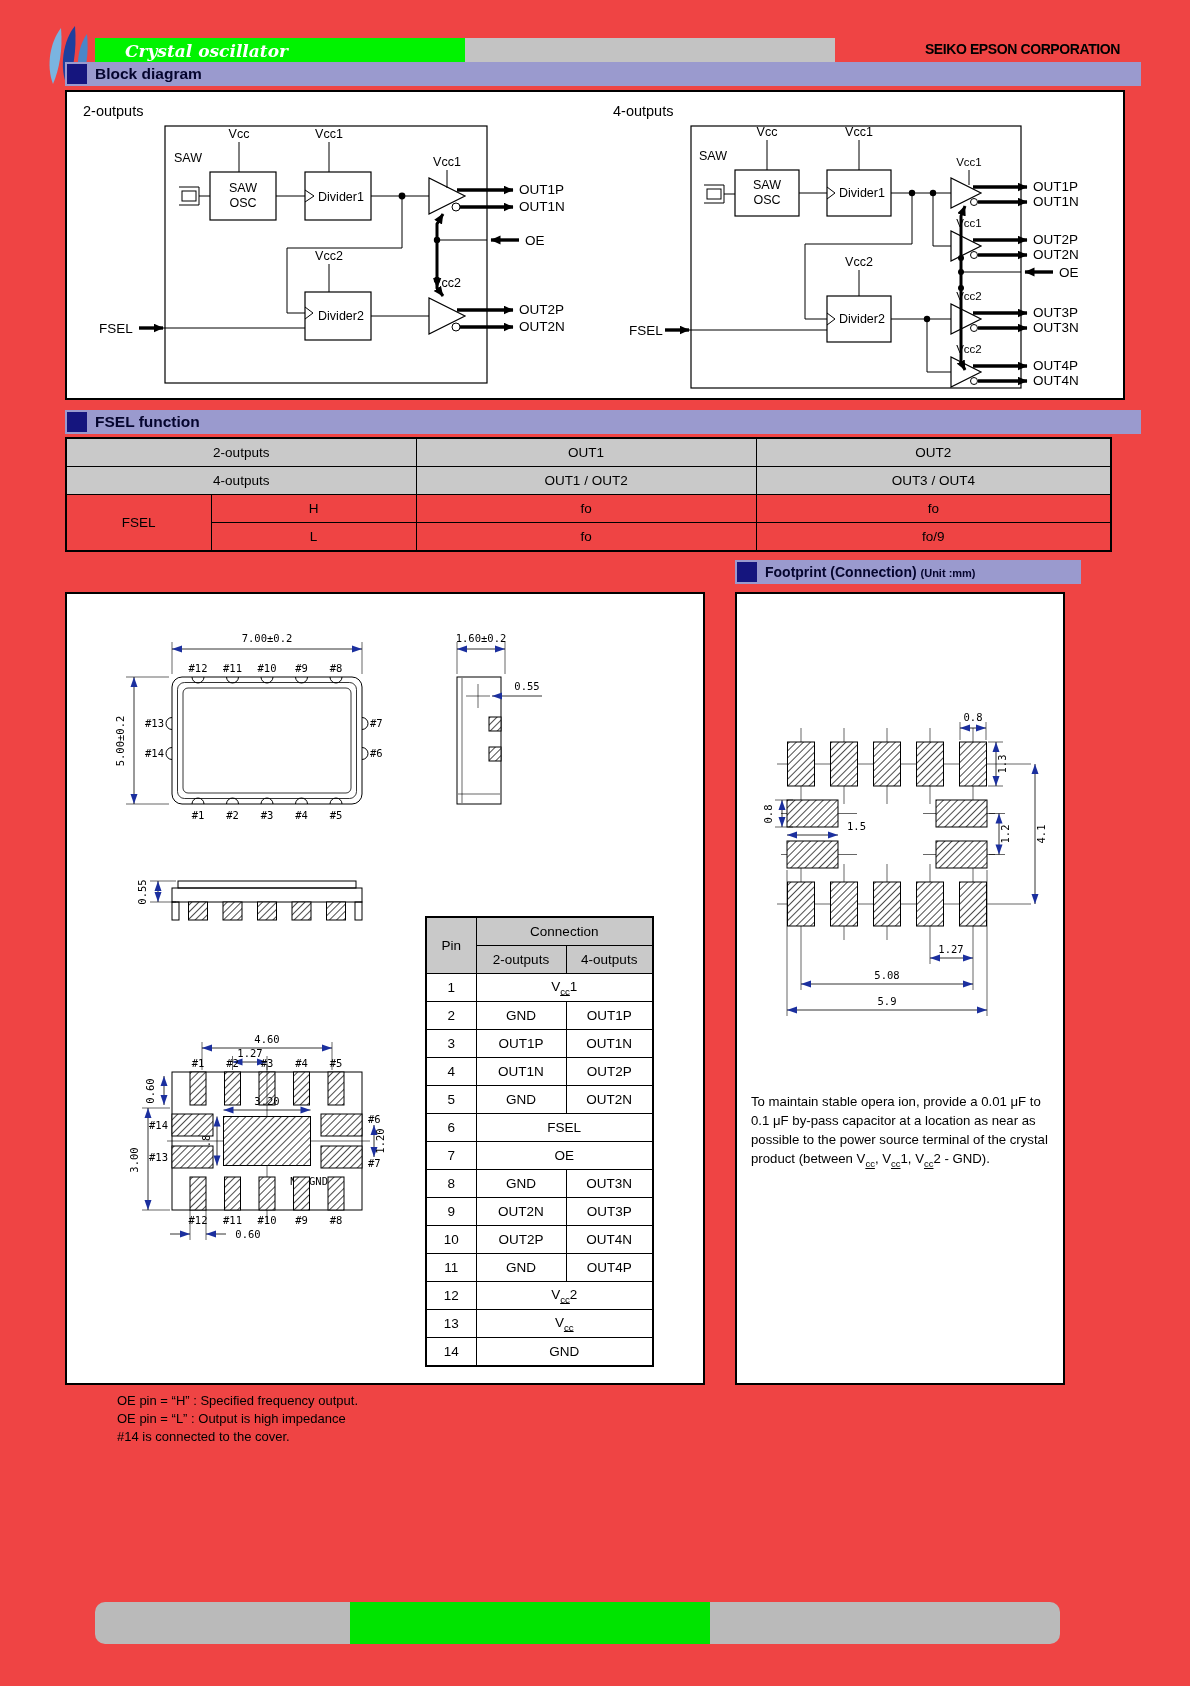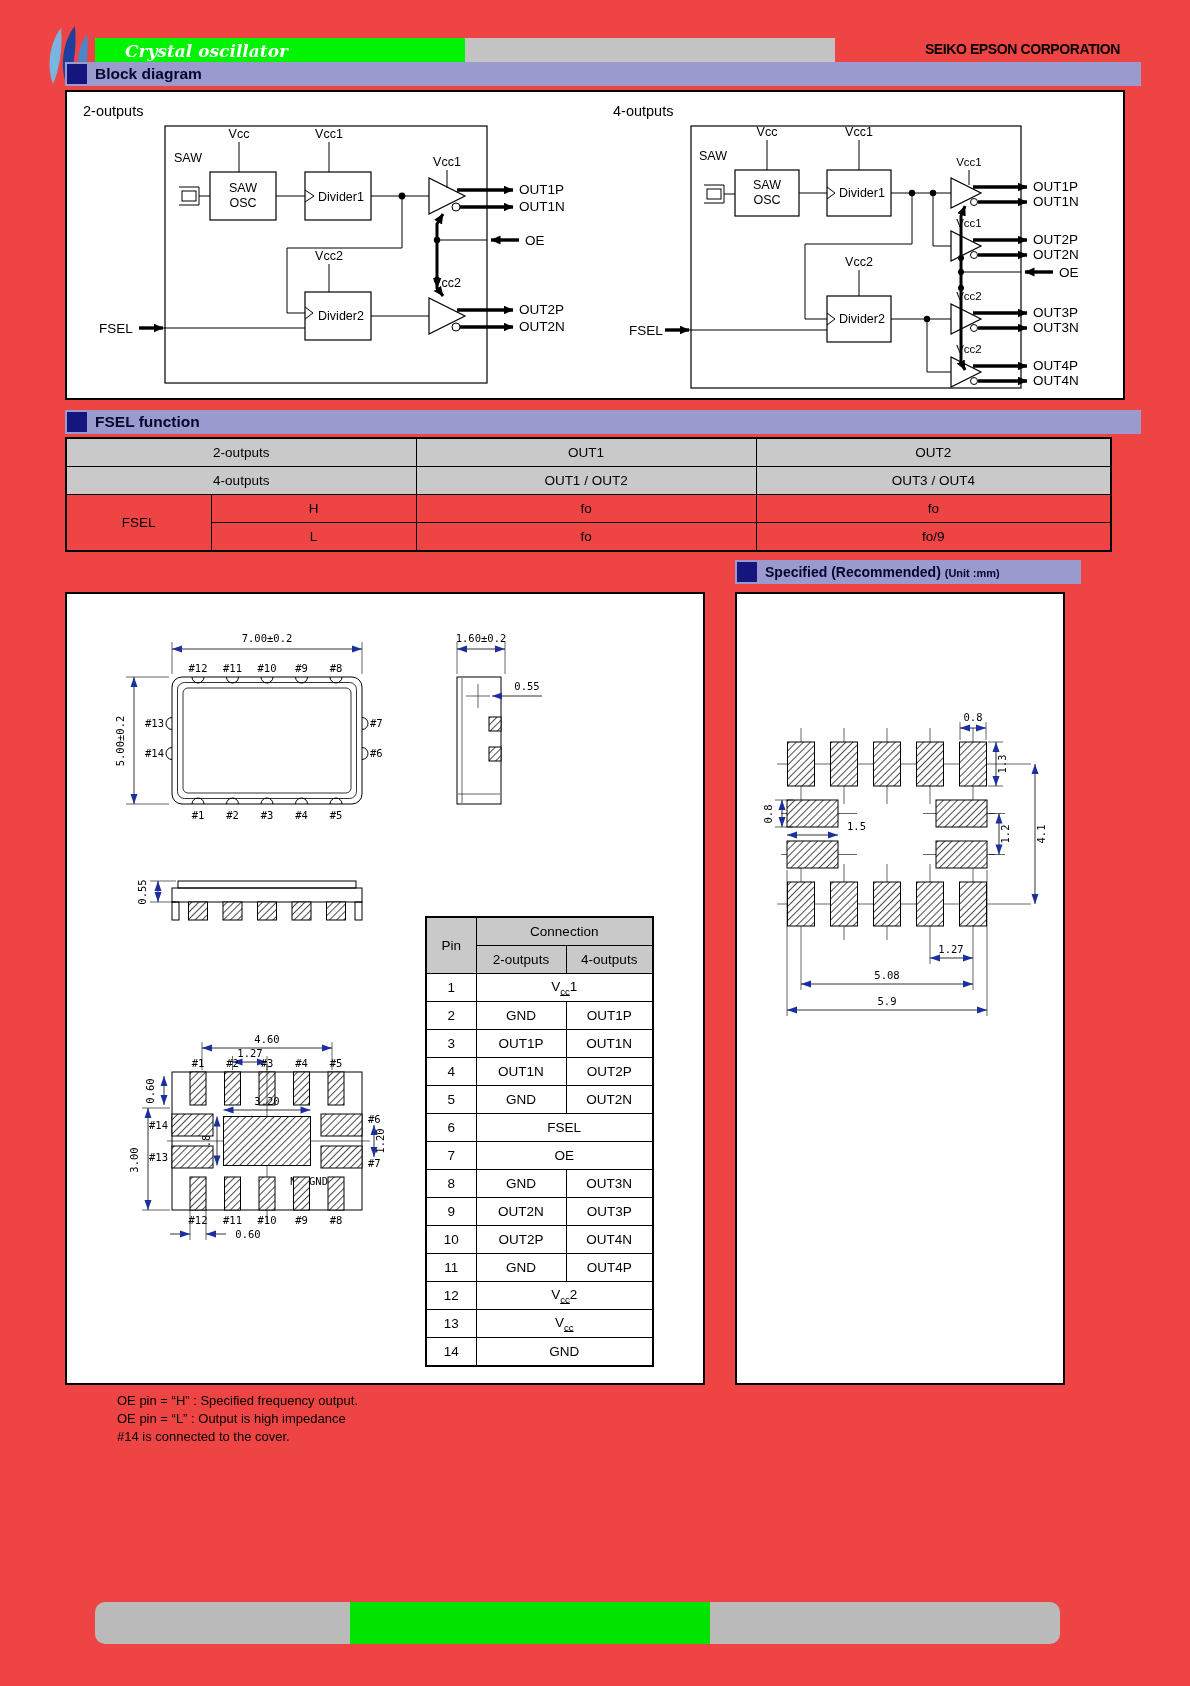--- a/index.html
+++ b/index.html
@@ -305,21 +305,21 @@
     <tr>
       <td>L</td>
       <td>fo</td>
       <td>fo/9</td>
     </tr>
   </tbody>
     </table>
 
   <div class="abs secbar" style="left:735px;top:560px;width:330px">
     <div class="sq"></div>
-    <div class="lbl" style="font-size:14px"><span>Specified (Recommended)</span> <span style="font-size:11px">(Unit :mm)</span></div>
+    <div class="lbl" style="font-size:14px"><span>Footprint (Connection)</span> <span style="font-size:11px">(Unit :mm)</span></div>
   </div>
 
   <div class="abs box" style="left:65px;top:592px;width:636px;height:789px">
 
     <svg class="abs" style="left:5px;top:10px" width="626" height="660" viewBox="0 0 626 660">
 
       <g>
         <line class="dim" x1="100" y1="45" x2="290" y2="45" marker-start="url(#mW)" marker-end="url(#mE)"></line>
         <line class="cl" x1="100" y1="38" x2="100" y2="70"></line>
         <line class="cl" x1="290" y1="38" x2="290" y2="70"></line>
@@ -611,18 +611,19 @@
         <line class="cl" x1="64" y1="316" x2="64" y2="366"></line>
           <line class="cl" x1="236" y1="340" x2="236" y2="366"></line>
         <line class="dim" x1="64" y1="360" x2="236" y2="360" marker-start="url(#mW)" marker-end="url(#mE)"></line>
         <text class="cad" x="150" y="355" text-anchor="middle">5.08</text>
         <line class="cl" x1="50" y1="246" x2="50" y2="392"></line>
           <line class="cl" x1="250" y1="246" x2="250" y2="392"></line>
         <line class="dim" x1="50" y1="386" x2="250" y2="386" marker-start="url(#mW)" marker-end="url(#mE)"></line>
         <text class="cad" x="150" y="381" text-anchor="middle">5.9</text>
       </g>
     </svg>
+    <div class="abs fpnote" style="left:14px;top:498px;width:300px">To maintain stable opera ion, provide a 0.01 μF to 0.1 μF by-pass capacitor at a location as near as possible to the power source terminal of the crystal product (between V<sub>cc</sub>, V<sub>cc</sub>1, V<sub>cc</sub>2 - GND).</div>
   </div>
 
   <div class="abs footer-gray" style="left:95px;top:1602px;width:965px;height:42px"></div>
   <div class="abs footer-green" style="left:350px;top:1602px;width:360px;height:42px"></div>
 
 </div>
 
 </body></html>

